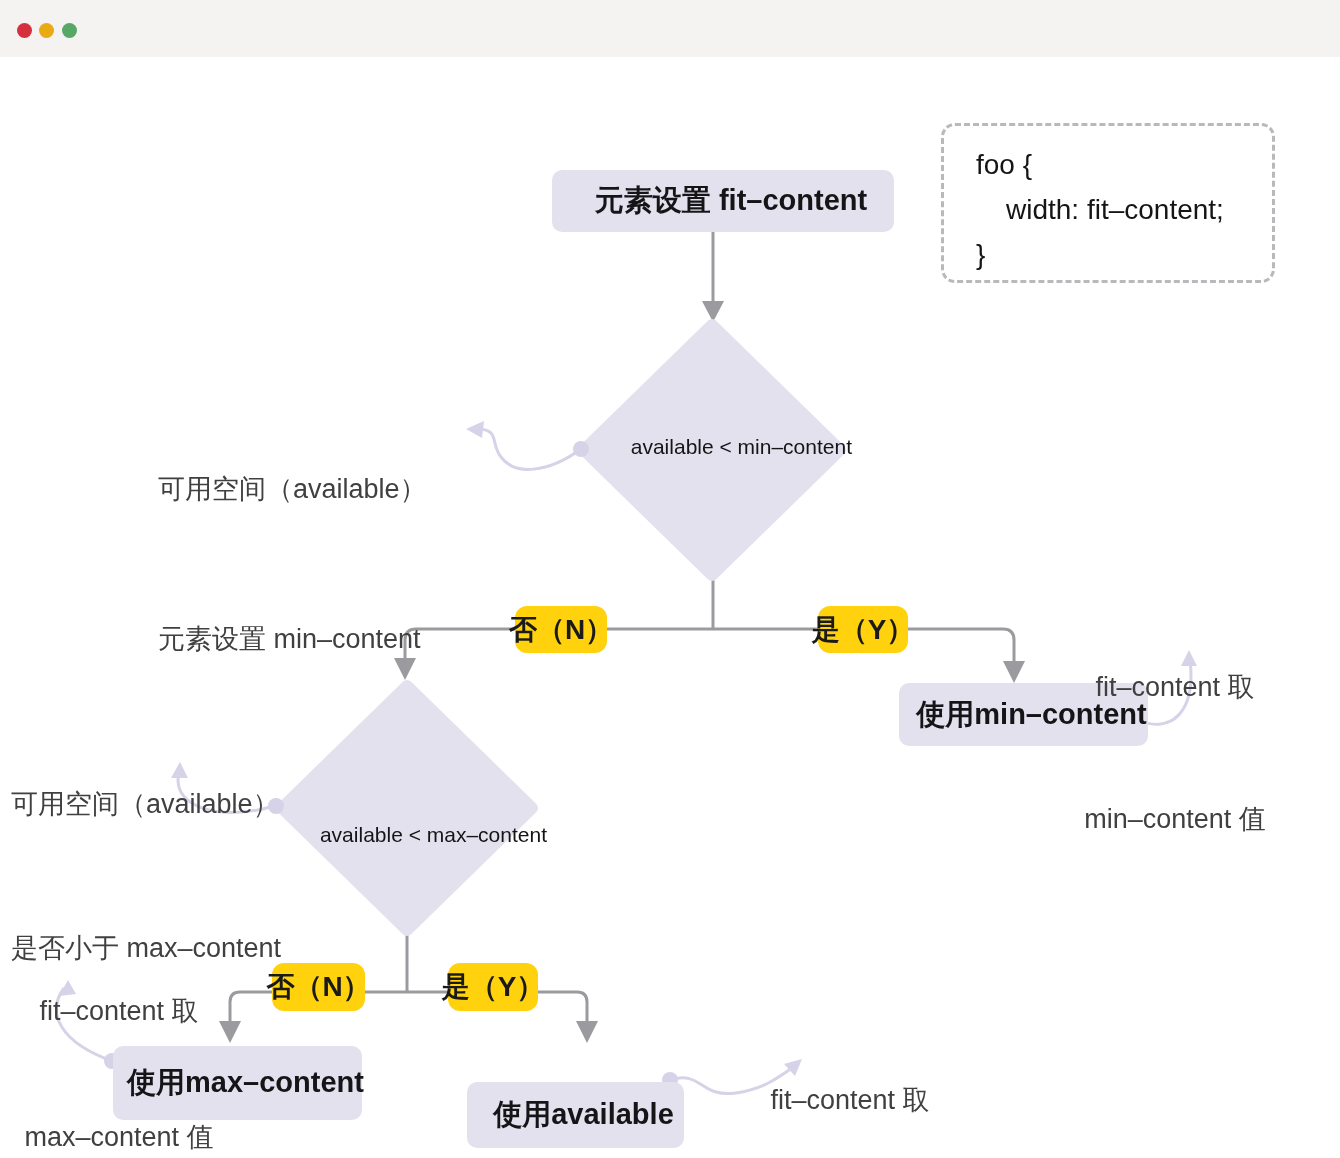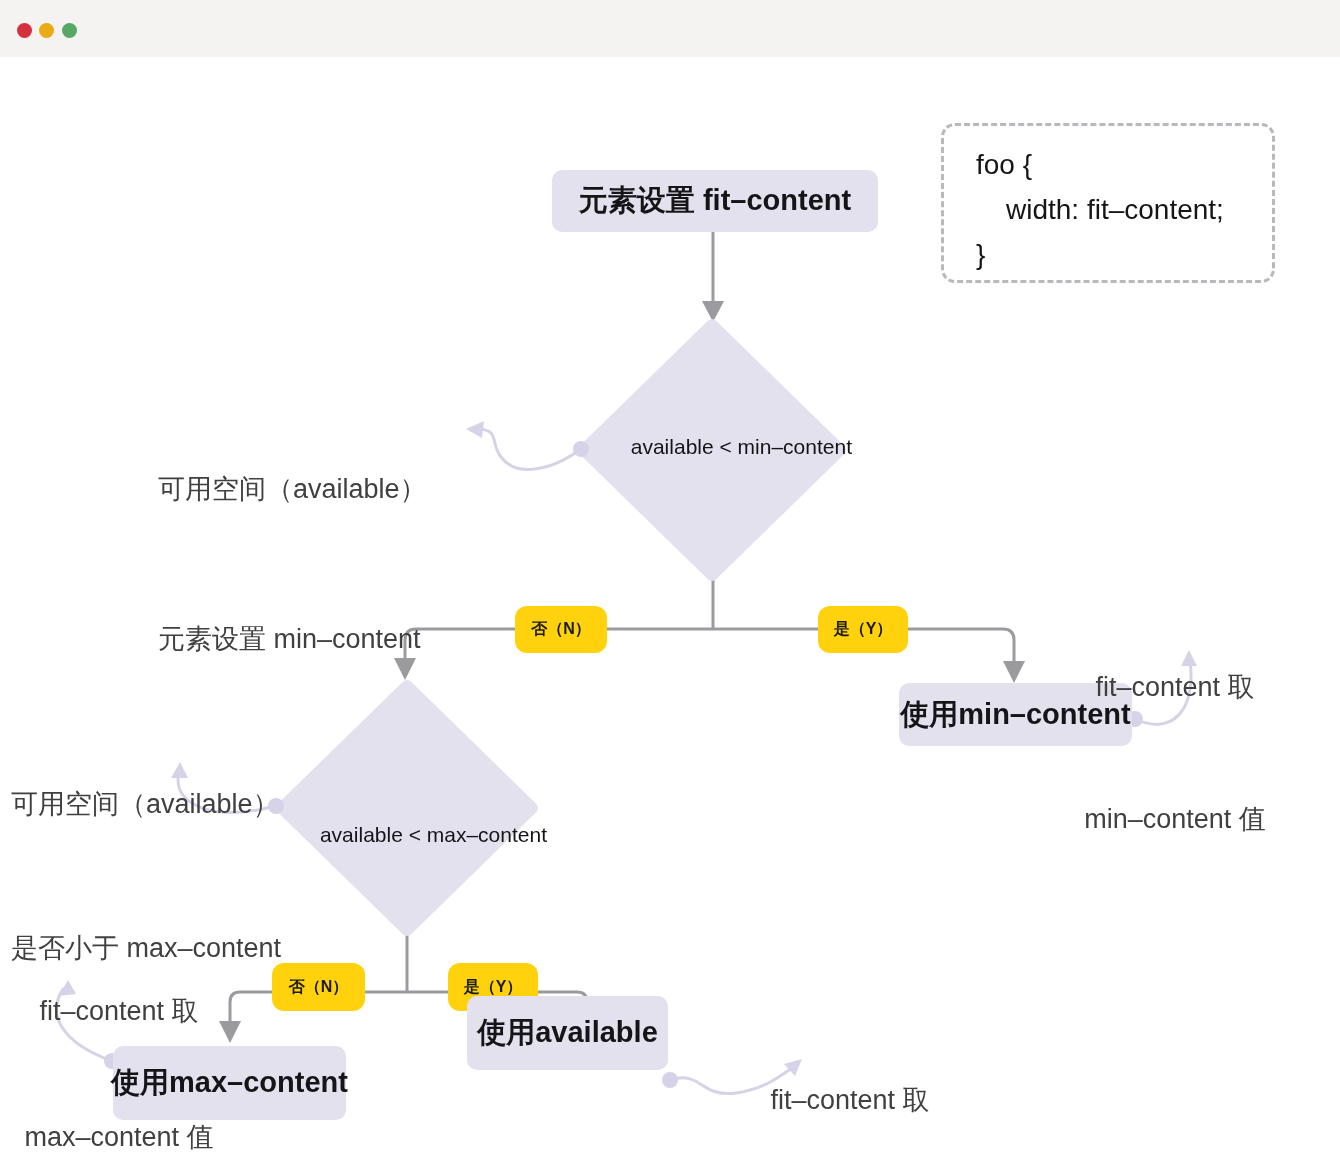--- a/index.html
+++ b/index.html
@@ -13,31 +13,31 @@
   .canvas{position:absolute;left:0;top:57px;width:1340px;height:1101px;}
   svg.wires{position:absolute;left:0;top:0;width:1340px;height:1101px;}
 
   .legend{position:absolute;left:14px;top:36px;}
   .legend-line{font-size:25px;font-weight:600;letter-spacing:0.2px;line-height:36px;margin-bottom:23px;white-space:pre;}
 
   .codebox{position:absolute;left:941px;top:66px;width:334px;height:160px;border:3px dashed #b9b9bd;border-radius:14px;background:#ffffff;box-sizing:border-box;padding:16px 0 0 32px;}
   .code-line{font-size:28px;font-weight:500;line-height:45px;white-space:pre;}
   .code-indent{padding-left:30px;}
 
-  .node{position:absolute;background:#e4e1ef;border-radius:10px;display:flex;align-items:center;justify-content:center;font-size:29px;font-weight:700;white-space:nowrap;}
+  .node{position:absolute;background:#e4e1ef;border-radius:10px;display:flex;align-items:center;justify-content:center;font-size:29px;font-weight:700;white-space:nowrap;padding-left:16px;}
   .node-start{left:552px;top:113px;width:326px;height:62px;}
   .node-min{left:899px;top:626px;width:233px;height:63px;}
   .node-max{left:113px;top:989px;width:233px;height:74px;}
-  .node-avail{left:467px;top:939px;width:201px;height:74px;}
+  .node-avail{left:467px;top:1025px;width:201px;height:66px;}
 
   .diamond-label{position:absolute;width:280px;text-align:right;font-size:21px;font-weight:500;white-space:nowrap;}
   .dlabel-1{left:572px;top:378px;}
   .dlabel-2{left:267px;top:734px;margin-top:32px;}
 
-  .tag{position:absolute;background:#ffd20d;border-radius:12px;display:flex;align-items:center;justify-content:center;font-size:16px;font-weight:700;color:#1a1a1a;white-space:nowrap;}
+  .tag{position:absolute;background:#ffd20d;border-radius:12px;display:flex;align-items:center;justify-content:center;font-size:28px;font-weight:700;color:#1a1a1a;white-space:nowrap;}
   .tag-n1{left:515px;top:549px;width:92px;height:47px;}
   .tag-y1{left:818px;top:549px;width:90px;height:47px;}
   .tag-n2{left:272px;top:906px;width:93px;height:48px;}
   .tag-y2{left:448px;top:906px;width:90px;height:48px;}
 
   .ann{position:absolute;font-size:27px;font-weight:400;color:#404040;white-space:pre;}
   .ann-q1{left:158px;top:307px;line-height:50px;}
   .ann-q2{left:11px;top:627px;line-height:48px;}
   .ann-min{left:1055px;top:520px;width:240px;line-height:44px;text-align:center;}
   .ann-max{left:5px;top:849px;width:228px;line-height:42px;text-align:center;}

